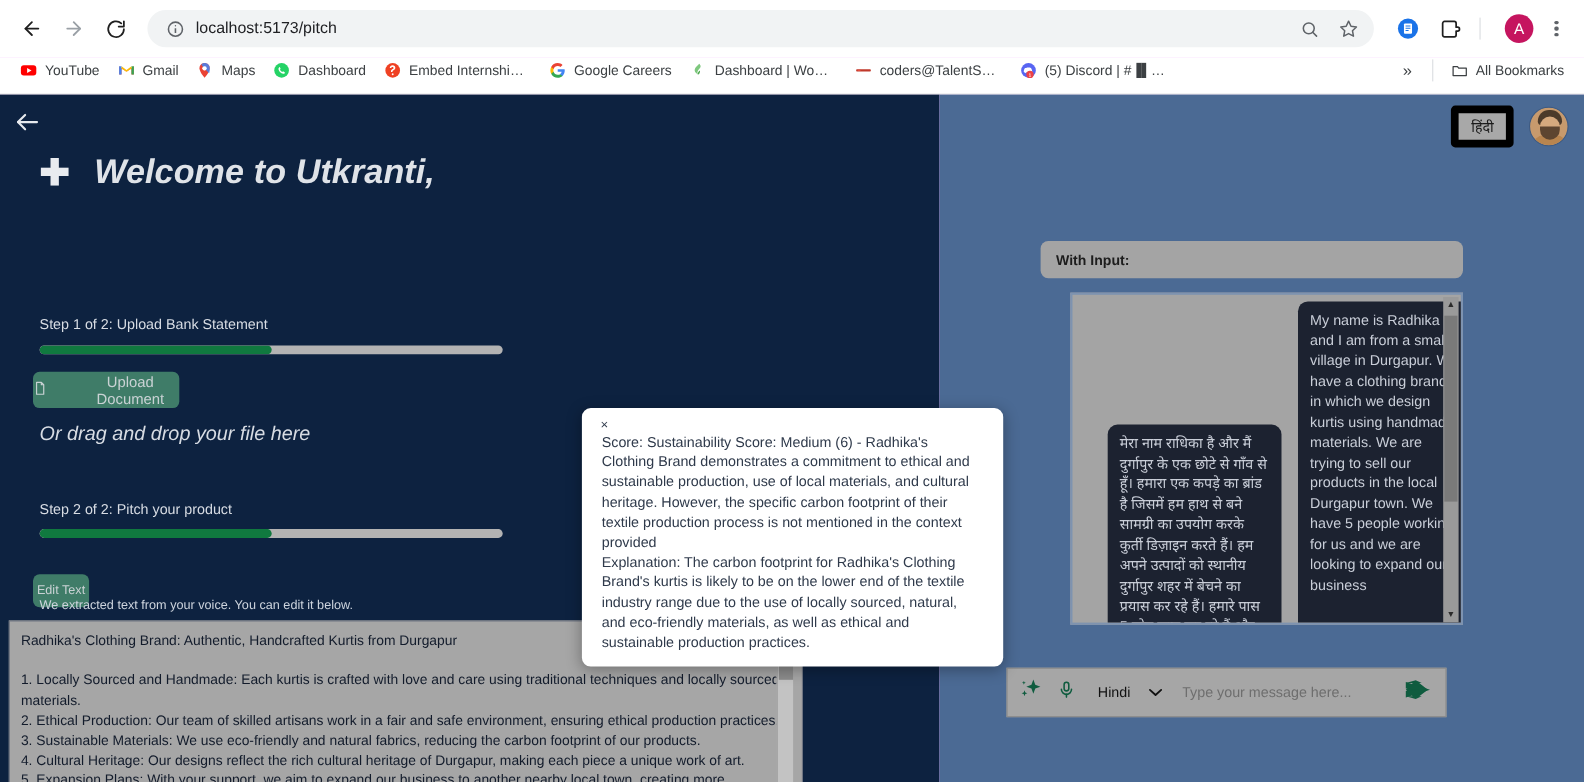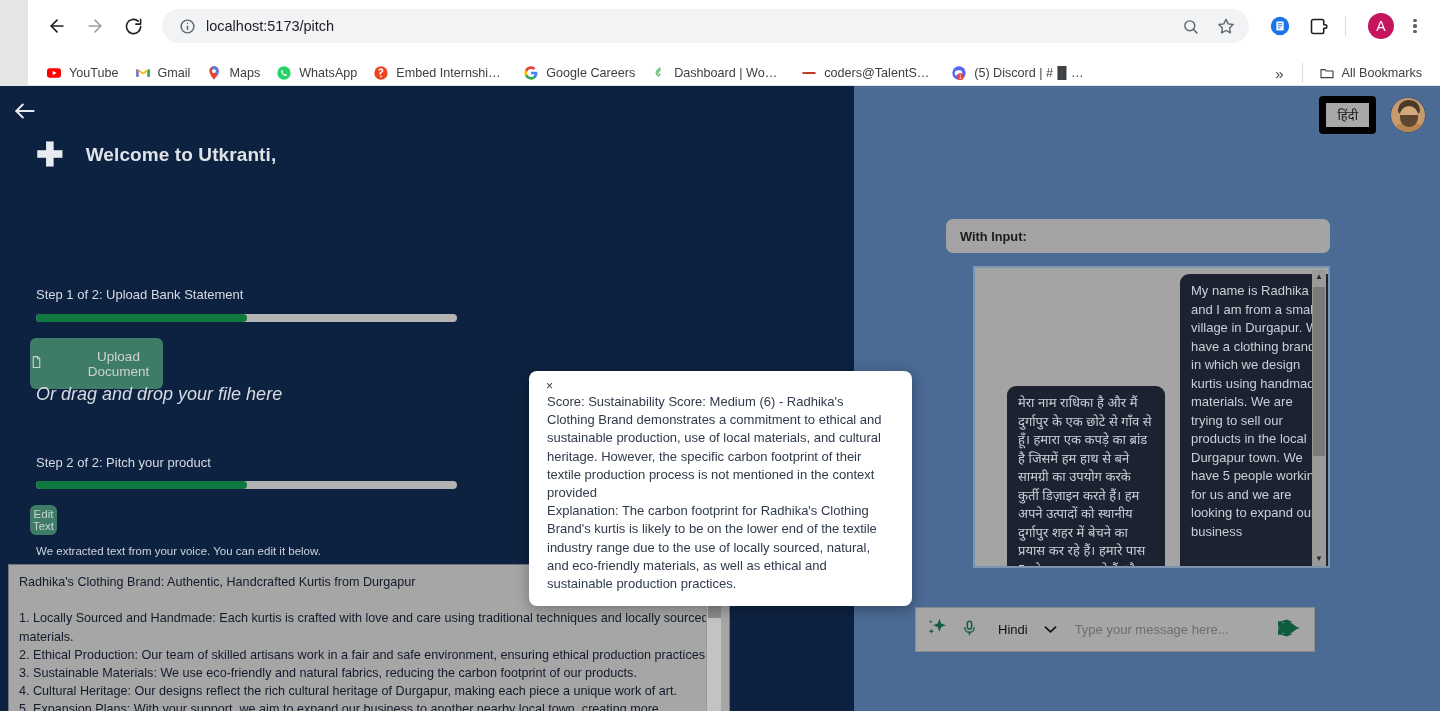--- a/index.html
+++ b/index.html
@@ -4,21 +4,21 @@
 <style>
   * { box-sizing: border-box; margin: 0; padding: 0; }
   html, body {
     width: 1440px; height: 711px;
     font-family: "Liberation Sans", sans-serif;
     overflow: hidden;
     background: #ffffff;
   }
 
   
-  .browser { width: 1440px; height: 711px; position: relative; background:#e5e5e5;padding-left:28px; }
+  .browser { width: 1440px; height: 711px; position: relative; background:#f0abfc; }
   .chrome-toolbar {
     height: 52px; background: #ffffff; display: flex; align-items: center;
     padding: 0 12px; gap: 4px; position: relative;
   }
   .nav-btn {
     width: 34px; height: 34px; border-radius: 50%;
     display: flex; align-items: center; justify-content: center;
     color: #1f1f1f; flex: none;
   }
   .nav-btn.disabled { color: #bdc1c6; }
@@ -39,21 +39,21 @@
     width: 26px; height: 26px; border-radius: 50%; background:#c5155f;
     color:#fff; font-size: 14px; display:flex; align-items:center; justify-content:center;
     margin-left: 10px; flex:none; font-weight:400;
   }
   .kebab { width: 26px; height: 30px; display:flex; flex-direction:column; align-items:center; justify-content:center; gap:2.5px; margin-left: 4px; }
   .kebab i { width:3.2px; height:3.2px; border-radius:50%; background:#5f6368; display:block; }
   .sep-v { width:1px; height:20px; background:#dadce0; margin:0 8px; flex:none; }
 
   
   .bookmarks {
-    height: 34px; background:#fff; display:flex; align-items:flex-end;
+    height: 34px; background:#fff; display:flex; align-items:flex-start;
     padding: 0 10px; gap: 0px; border-bottom: 1px solid #e3e3e3;
     font-size: 12.6px; color: #3c4043; position:relative;
   }
   .bm {
     display:flex; align-items:center; gap:7px; padding: 4px 8px; border-radius:4px;
     white-space:nowrap; max-width: 150px;
   }
   .bm .lbl { overflow:hidden; text-overflow:ellipsis; }
   .bm-ico { width:16px; height:16px; flex:none; display:flex; align-items:center; justify-content:center; }
   .bm-overflow { margin-left:auto; display:flex; align-items:center; gap:0; }
@@ -64,21 +64,21 @@
   .app { position:absolute; left:0; top:86px; width:1440px; height:625px; display:flex; }
   .left-pane {
     width: 854px; height:625px; background:#0d2240; position:relative; overflow:hidden;
     color:#d8dde4;
   }
   .back-arrow { position:absolute; left:12px; top:12px; width:26px; height:26px; color:#e7eaee; }
   .welcome {
     position:absolute; left:36px; top:52px; display:flex; align-items:center; gap:22px;
   }
   .plus-glyph { font-size: 33px; line-height: 1; color:#e8ebef; font-weight:700; }
-  .welcome-text { font-size: 19px; color:#dfe3e8; font-weight:700; letter-spacing:0.1px; }
+  .welcome-text { font-size: 31px; color:#dfe3e8; font-weight:700; letter-spacing:0.1px;font-style:italic; }
 
   .step-label { position:absolute; left:36px; font-size:13px; color:#d7dce3; }
   .progress {
     position:absolute; left:36px; width:421px; height:8px; border-radius:5px;
     background:#b3b3b3; overflow:hidden;
   }
   .progress > i { display:block; height:100%; background:#10793f; border-radius:5px; }
 
   .btn-green {
     position:absolute; background:#3f7c68; color:#c9d2d4; border:none; border-radius:6px;
@@ -272,21 +272,21 @@
         </span>
       <span class="lbl">Maps</span>
     </div>
     <div class="bm">
       <span class="bm-ico">
           <svg width="16" height="16" viewBox="0 0 24 24">
             <circle cx="12" cy="12" r="10" fill="#25d366"></circle>
             <path d="M8.5 7.5c.6-.2 1 0 1.3.6l.7 1.4c.2.4 0 .7-.3 1-.4.4-.4.6-.2 1 .5 1 1.4 1.9 2.4 2.4.4.2.6.2 1-.2.3-.3.6-.5 1-.3l1.4.7c.6.3.8.7.6 1.3-.3.8-1.3 1.3-2.2 1.2-2.9-.3-6.2-3.6-6.5-6.5-.1-.9.4-1.9 1.2-2.2z" fill="#fff"></path>
           </svg>
         </span>
-      <span class="lbl">WhatsApp</span>
+      <span class="lbl">Dashboard</span>
     </div>
     <div class="bm">
       <span class="bm-ico">
           <svg width="16" height="16" viewBox="0 0 24 24">
             <circle cx="12" cy="12" r="10" fill="#ef4123"></circle>
             <path d="M12 5c2 0 3.6 1.5 3.6 3.4 0 1.6-1 2.6-2.4 3.3-1 .5-1.5 1-1.5 1.9v.6h-2v-.9c0-1.6.8-2.4 2.1-3.1 1-.5 1.3-.9 1.3-1.6 0-.8-.6-1.4-1.5-1.4-.9 0-1.5.6-1.6 1.5h-2C8.1 6.6 9.7 5 12 5z" fill="#fff"></path>
             <circle cx="12" cy="17.2" r="1.3" fill="#fff"></circle>
           </svg>
         </span>
       <span class="lbl">Embed Internship | I...</span>
@@ -358,36 +358,36 @@
 
       <div class="welcome">
         <span class="plus-glyph">✚</span>
         <span class="welcome-text">Welcome to Utkranti,</span>
       </div>
 
       <div class="step-label" style="top:201px">Step 1 of 2: Upload Bank Statement</div>
       <div class="progress" style="top:228px">
         <i id="p1" style="width: 50%;"></i>
       </div>
-      <button class="btn-green" style="left:30px; top:252px; width:133px; height:51px;gap:31px;">
+      <button class="btn-green" style="left:30px; top:252px; width:133px; height:33px;gap:31px;">
         <span>
           <svg width="13" height="14" viewBox="0 0 24 24" fill="none" stroke="#c9d2d4" stroke-width="2" stroke-linejoin="round">
               <path d="M14 2H6v20h12V6z"></path>
               <polyline points="14 2 14 6 18 6"></polyline>
             </svg>
         </span>
         <span>Upload Document</span>
       </button>
       <div class="drag-text" style="top:298px">Or drag and drop your file here</div>
 
       <div class="step-label" style="top:369px">Step 2 of 2: Pitch your product</div>
       <div class="progress" style="top:395px">
         <i id="p2" style="width: 50%;"></i>
       </div>
-      <button class="btn-green" style="left:30px; top:419px; width:27px; height:30px; font-size:11.5px;">
+      <button class="btn-green" style="left:30px; top:436px; width:51px; height:30px; font-size:11.5px;">
         <span>Edit Text</span>
       </button>
       <div class="extract-note" style="top:459px">We extracted text from your voice. You can edit it below.</div>
 
       <textarea class="pitch-textarea" style="">Radhika's Clothing Brand: Authentic, Handcrafted Kurtis from Durgapur
 
 1. Locally Sourced and Handmade: Each kurtis is crafted with love and care using traditional techniques and locally sourced materials.
 2. Ethical Production: Our team of skilled artisans work in a fair and safe environment, ensuring ethical production practices.
 3. Sustainable Materials: We use eco-friendly and natural fabrics, reducing the carbon footprint of our products.
 4. Cultural Heritage: Our designs reflect the rich cultural heritage of Durgapur, making each piece a unique work of art.

